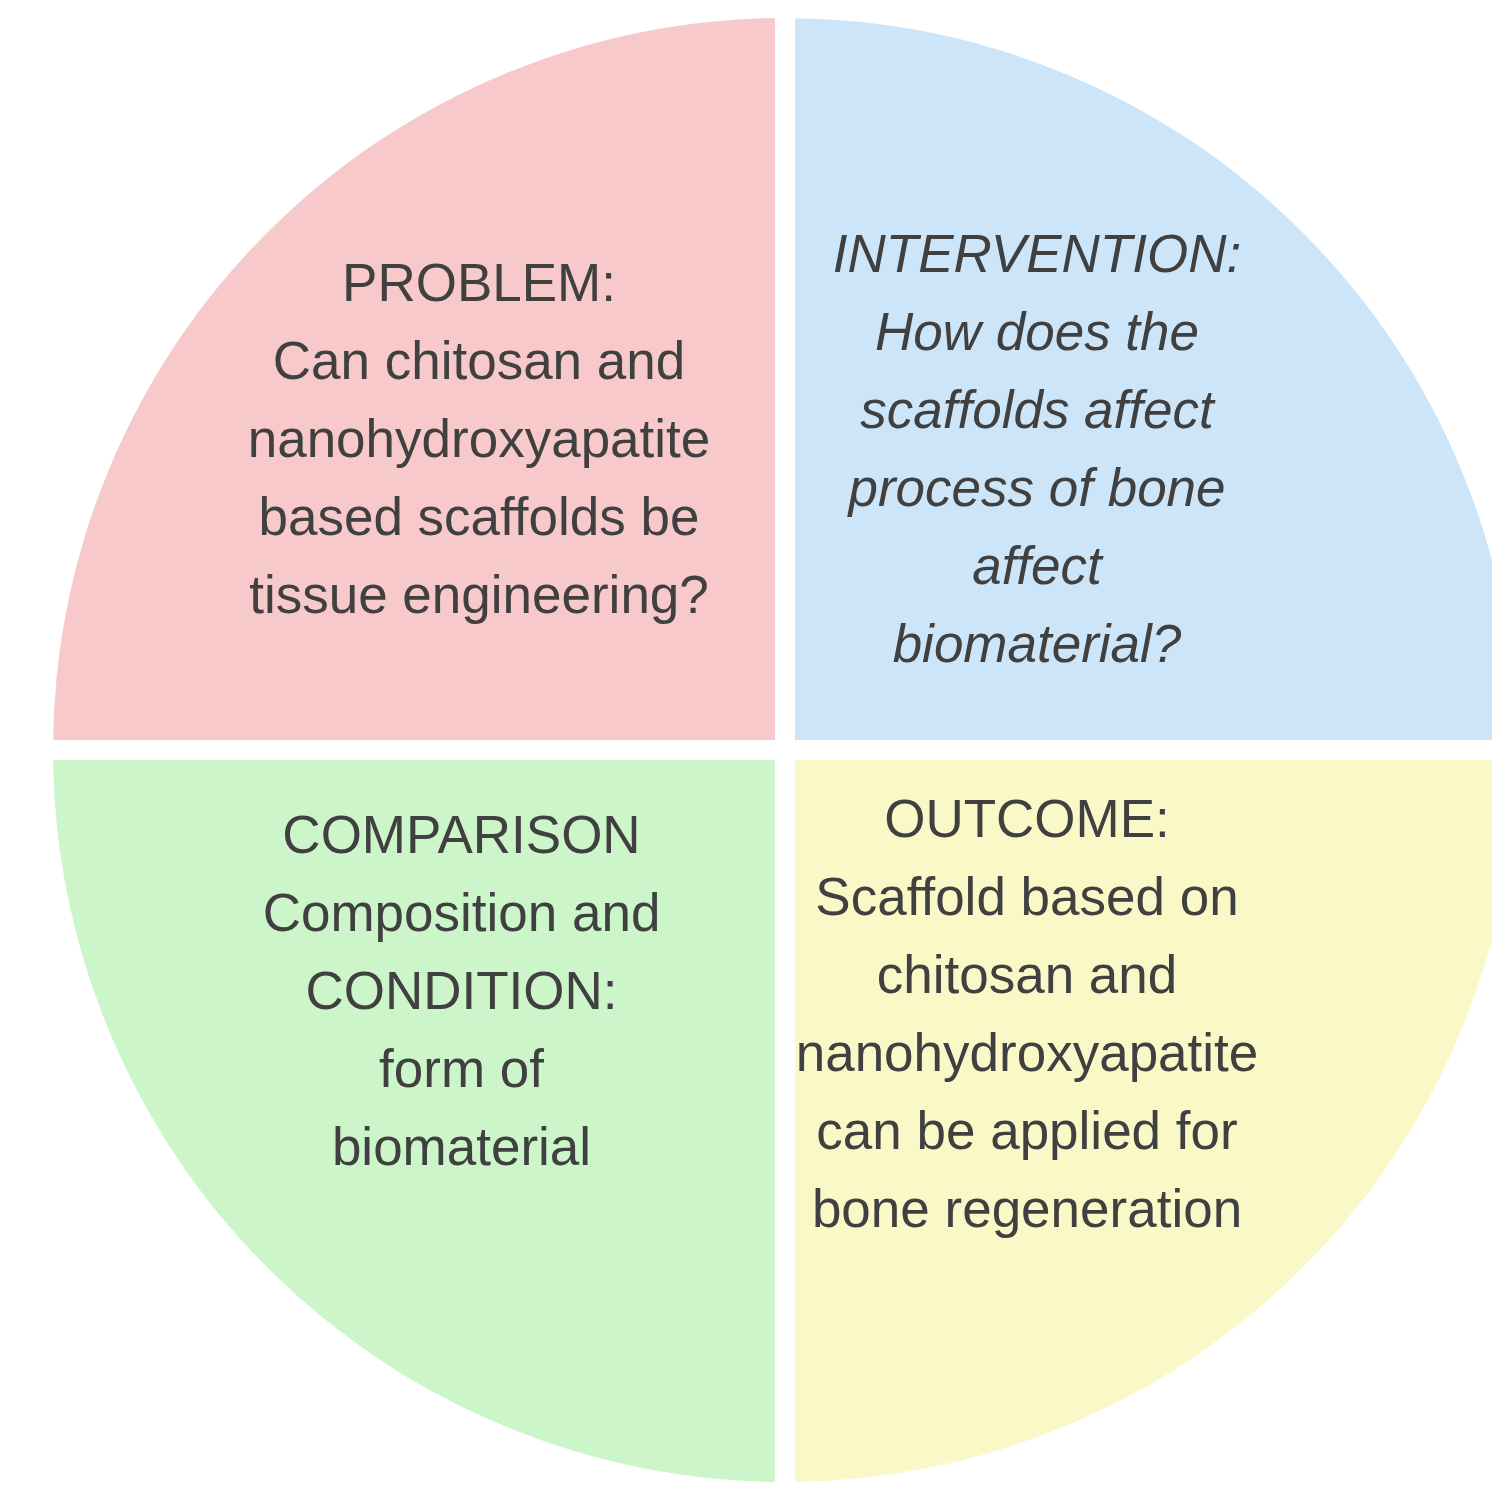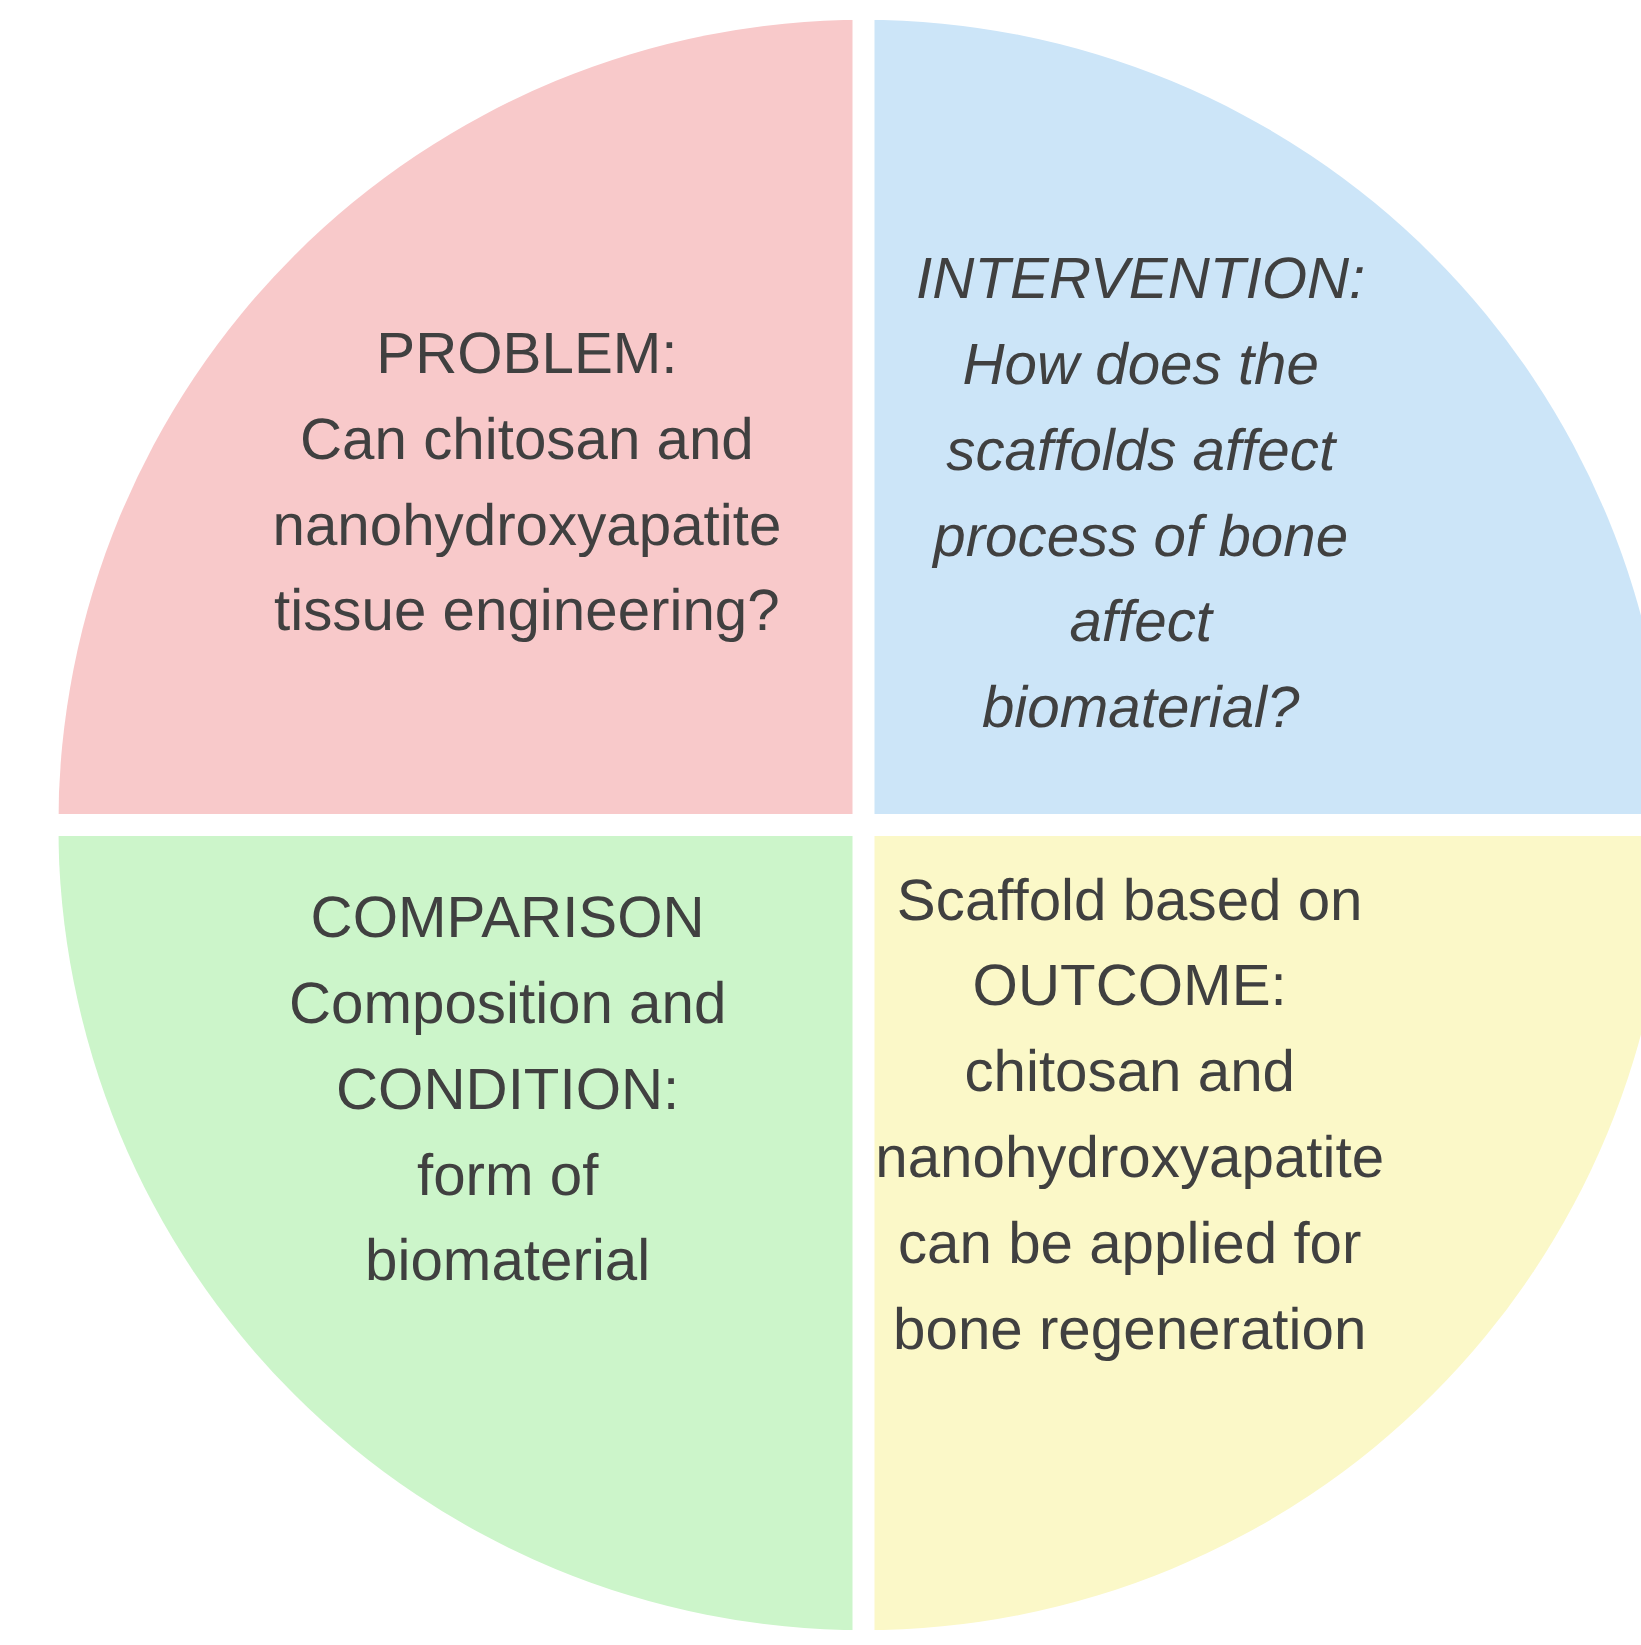--- a/index.html
+++ b/index.html
@@ -58,20 +58,21 @@
 </head>
 <body>
 
 <div class="figure">
   <div class="circle" style="color: rgb(64, 64, 64);">
 
     <section class="quadrant q-problem" style="background-color: rgb(248, 201, 202);">
       <div class="qline">PROBLEM:</div>
       <div class="qline">Can chitosan and</div>
       <div class="qline">nanohydroxyapatite</div>
+      <div class="qline">based scaffolds be</div>
       <div class="qline">tissue engineering?</div>
     </section>
 
     <section class="quadrant q-intervention" style="background-color: rgb(204, 229, 248);">
       <div class="qline">INTERVENTION:</div>
       <div class="qline">How does the</div>
       <div class="qline">scaffolds affect</div>
       <div class="qline">process of bone</div>
       <div class="qline">affect</div>
       <div class="qline">biomaterial?</div>
@@ -79,22 +80,22 @@
 
     <section class="quadrant q-comparison" style="background-color: rgb(204, 245, 202);">
       <div class="qline">COMPARISON</div>
       <div class="qline">Composition and</div>
       <div class="qline">CONDITION:</div>
       <div class="qline">form of</div>
       <div class="qline">biomaterial</div>
     </section>
 
     <section class="quadrant q-outcome" style="background-color: rgb(251, 248, 200);">
+      <div class="qline">OUTCOME:</div>
       <div class="qline">Scaffold based on</div>
-      <div class="qline">OUTCOME:</div>
       <div class="qline">chitosan and</div>
       <div class="qline">nanohydroxyapatite</div>
       <div class="qline">can be applied for</div>
       <div class="qline">bone regeneration</div>
     </section>
 
   </div>
 </div>
 
 </body></html>

